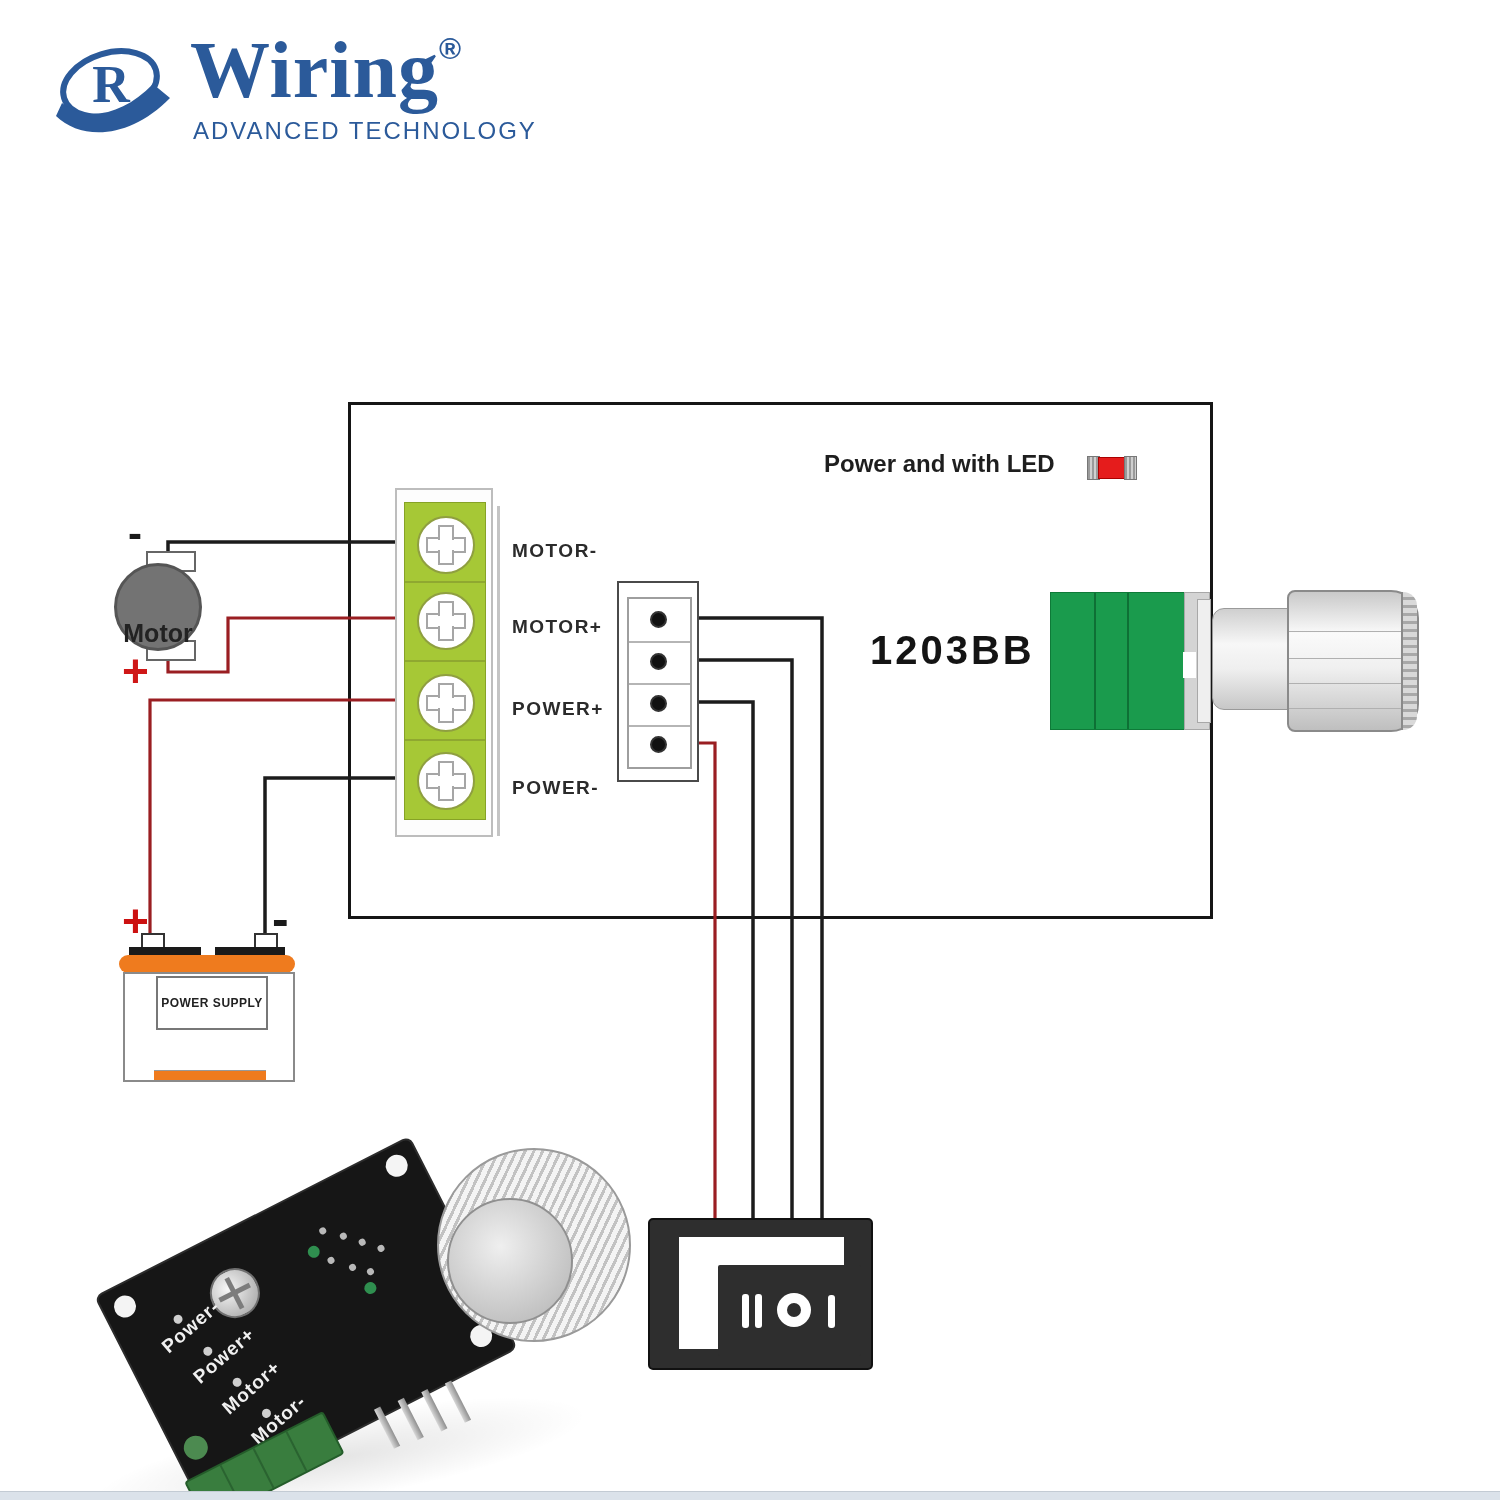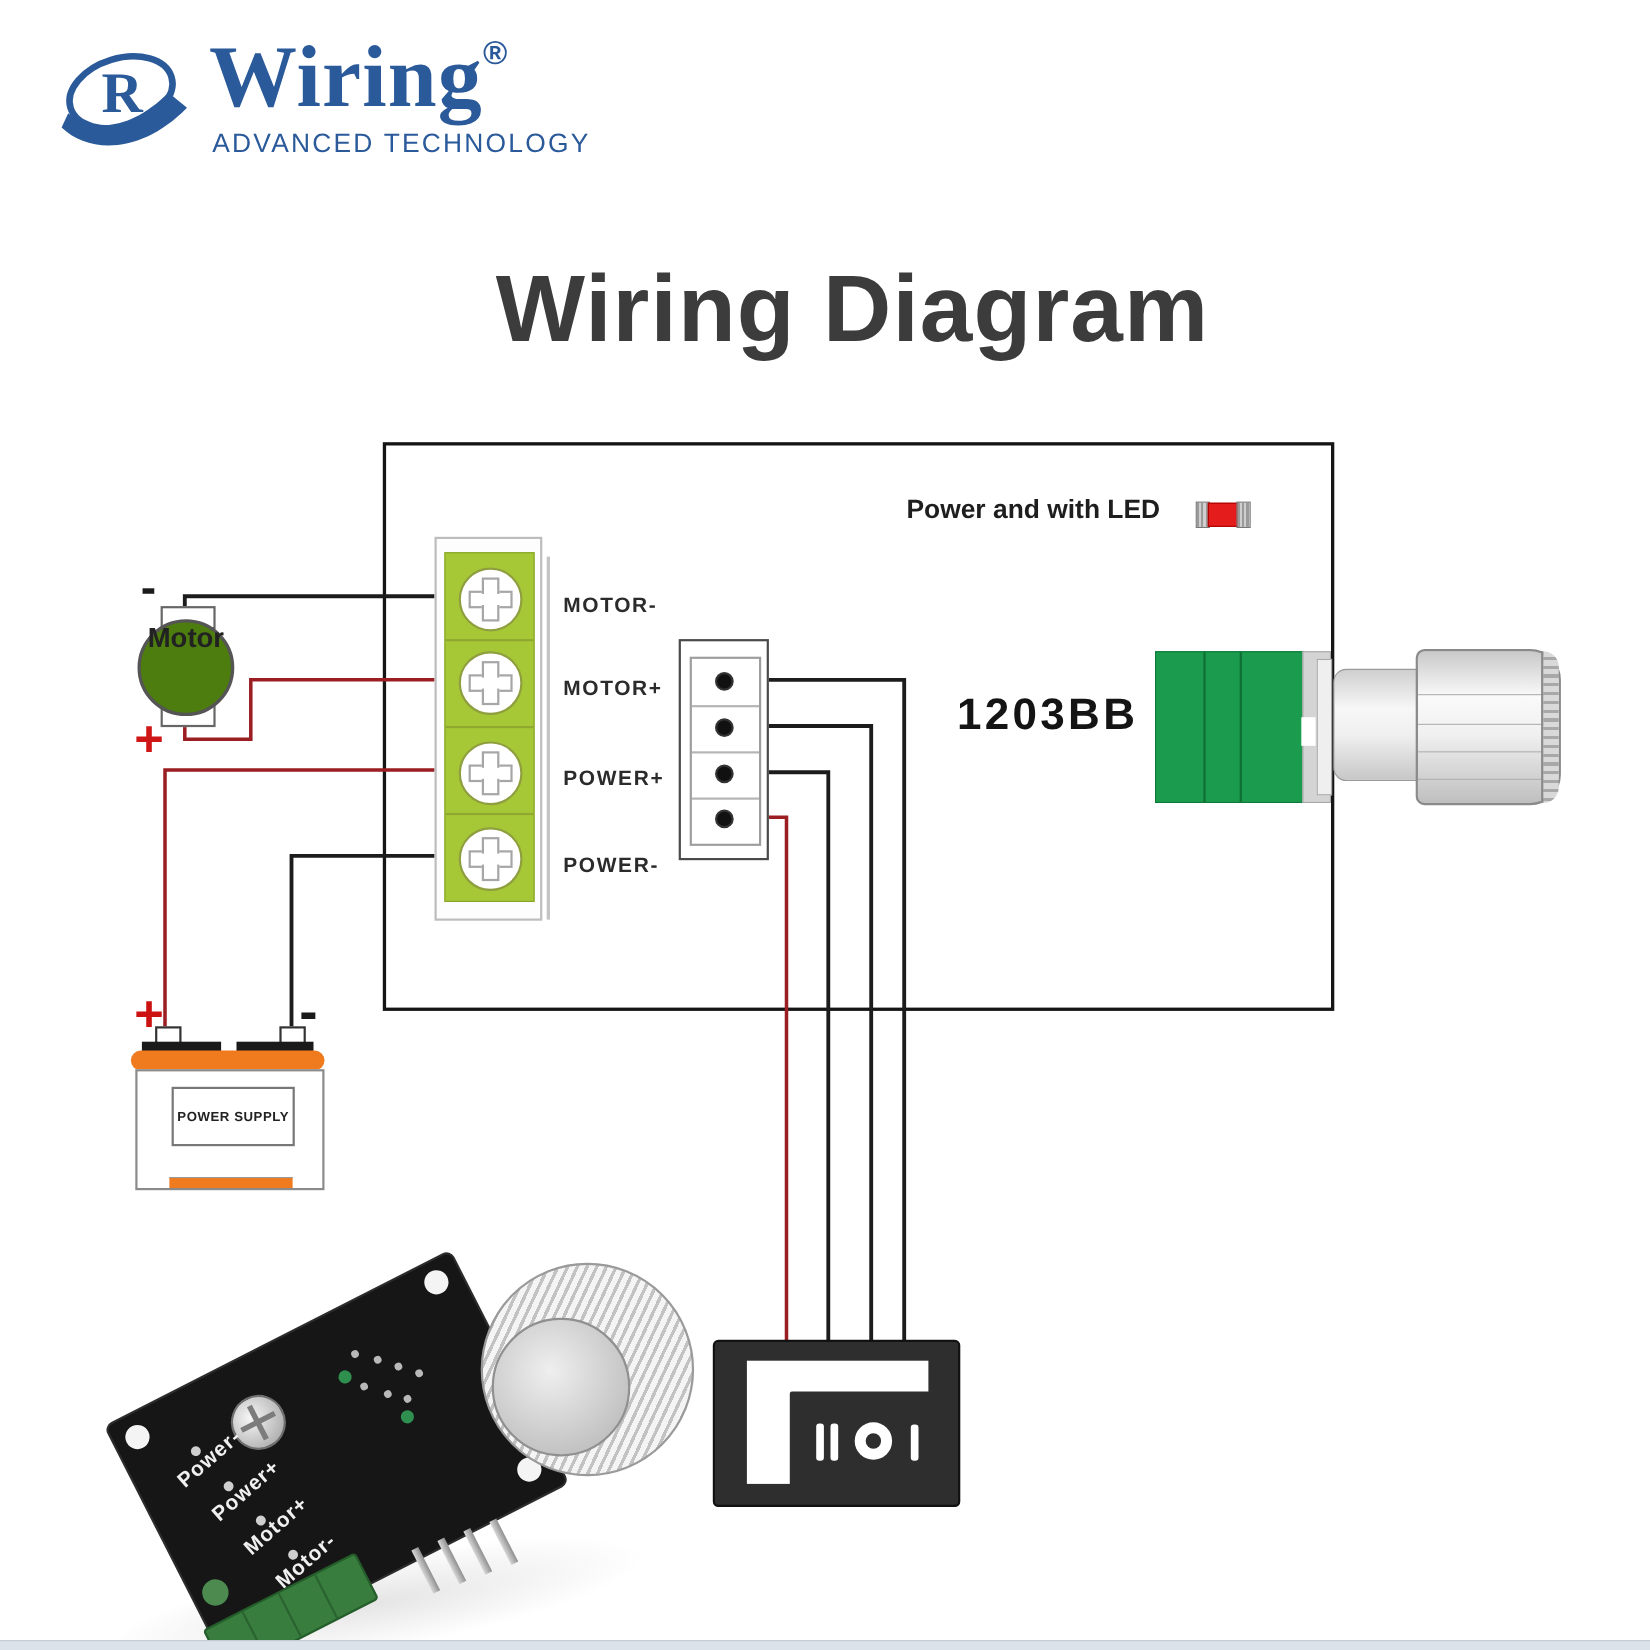--- a/index.html
+++ b/index.html
@@ -70,33 +70,33 @@
   #pot-knob{left:1287px;top:590px;width:128px;height:138px;border:2px solid #8a8a8a;
             border-radius:8px 28px 28px 8px;background:linear-gradient(#c9c9c9,#fafafa 30%,#f0f0f0 55%,#bfbfbf);}
   .knob-hline{position:absolute;left:0;width:100%;height:1px;background:#b0b0b0;}
   #knob-cap{position:absolute;right:14px;top:0;width:2px;height:100%;background:#8a8a8a;}
   #knob-end{position:absolute;right:0;top:0;width:14px;height:100%;border-radius:0 26px 26px 0;
             background:repeating-linear-gradient(#d9d9d9 0 5px,#a8a8a8 5px 8px);}
 
   
   #motor-minus{left:128px;top:510px;font-size:42px;font-weight:bold;color:#1a1a1a;}
   .motor-tab{position:absolute;left:146px;width:46px;height:17px;background:#fff;border:2px solid #666;}
-  #motor-circle{left:125px;top:563px;width:82px;height:82px;border-radius:50%;background:#4d7c0f;
-                border:3px solid #555;display:flex;align-items:flex-start;justify-content:center;}
+  #motor-circle{left:114px;top:563px;width:82px;height:82px;border-radius:50%;background:#737373;
+                border:3px solid #555;display:flex;align-items:flex-end;justify-content:center;}
   #motor-label{font-size:25px;font-weight:bold;color:#222;}
   #motor-plus{left:122px;top:644px;font-size:46px;font-weight:bold;color:#cf1717;}
 
   
   #bat-plus{left:122px;top:894px;font-size:46px;font-weight:bold;color:#cc1111;}
   #bat-minus{left:272px;top:890px;font-size:50px;font-weight:bold;color:#1a1a1a;}
   .bat-post{position:absolute;top:933px;width:20px;height:23px;background:#fff;border:2px solid #333;}
   .bat-bar{position:absolute;top:947px;height:9px;background:#1a1a1a;}
   #bat-cap{left:119px;top:955px;width:176px;height:18px;background:#ef7b1e;border-radius:9px;}
   #bat-body{left:123px;top:972px;width:168px;height:106px;background:#fff;border:2px solid #8a8a8a;}
-  #bat-label-box{position:absolute;left:31px;top:14px;width:108px;height:50px;border:2px solid #777;
+  #bat-label-box{position:absolute;left:31px;top:2px;width:108px;height:50px;border:2px solid #777;
                  display:flex;align-items:center;justify-content:center;}
   #bat-label{font-size:12px;font-weight:bold;letter-spacing:0.5px;color:#222;}
   #bat-stripe{position:absolute;left:29px;bottom:0;width:112px;height:9px;background:#ef7b1e;border-top:1px solid #999;}
   #warning{left:98px;top:1104px;font-size:29px;font-weight:bold;letter-spacing:1px;color:#2d2d2d;}
 
   
   #sw-box{left:648px;top:1218px;width:221px;height:148px;background:#2e2e2e;border:2px solid #111;border-radius:5px;}
   #sw-frame{position:absolute;left:29px;top:17px;width:165px;height:112px;background:#fff;}
   #sw-inner{position:absolute;left:39px;top:28px;width:143px;height:91px;background:#2e2e2e;border-radius:2px;}
   .sw-bar{position:absolute;width:7px;height:34px;background:#fff;border-radius:3px;}
@@ -137,21 +137,20 @@
 <div id="page">
 
   <svg id="logo-emblem" class="abs" viewBox="0 0 140 105">
     <ellipse cx="62" cy="44" rx="48" ry="31" transform="rotate(-17 62 44)" fill="none" stroke="#2b5a9a" stroke-width="6"></ellipse>
     <path d="M8,76 C34,101 82,99 122,58 L105,44 C74,76 38,82 14,63 Z" fill="#2b5a9a"></path>
     <text x="63" y="62" text-anchor="middle" font-family="Liberation Serif, serif" font-size="52" font-weight="bold" fill="#2b5a9a">R</text>
   </svg>
   <div id="brand" class="abs"><span>Wiring</span><sup>®</sup></div>
   <div id="tagline" class="abs">ADVANCED TECHNOLOGY</div>
 
-  <div id="title" class="abs">Wiring Diagram</div>
 
   <div id="controller-box" class="abs"></div>
 
   <svg id="wires" class="abs" width="1500" height="1500" viewBox="0 0 1500 1500">
     <path class="wb" d="M168,558 L168,542 L406,542"></path>
     <path class="wr" d="M168,650 L168,672 L228,672 L228,618 L406,618"></path>
     <path class="wr" d="M150,946 L150,700 L406,700"></path>
     <path class="wb" d="M265,946 L265,778 L406,778"></path>
     <path class="wb" d="M656,618 L822,618 L822,1219"></path>
     <path class="wb" d="M656,660 L792,660 L792,1219"></path>

